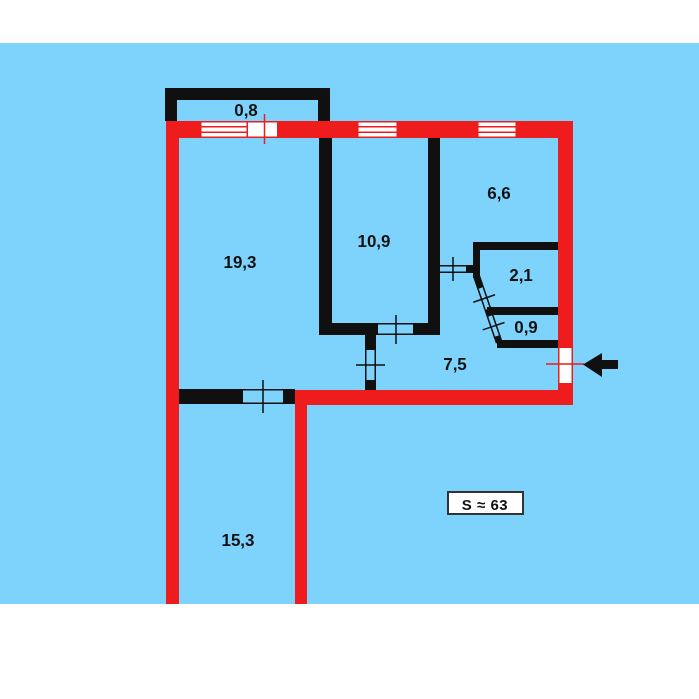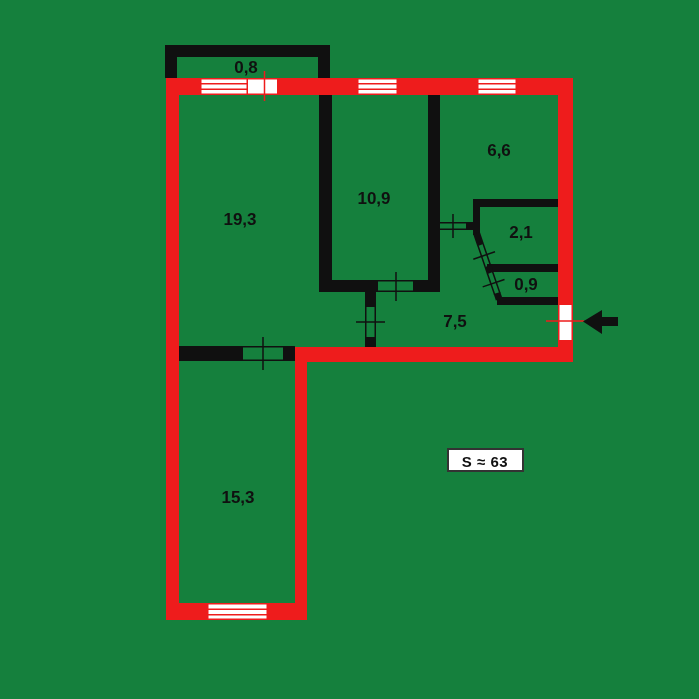--- a/index.html
+++ b/index.html
@@ -1,17 +1,17 @@
 <!DOCTYPE html>
 <html><head>
 <meta charset="utf-8">
 <style>
   html,body{margin:0;padding:0;background:#ffffff;}
-  .canvas{position:relative;width:699px;height:699px;background:#15803d;overflow:hidden;
-          font-family:"Liberation Sans",sans-serif;}
+  .canvas{position:relative;width:699px;height:561px;background:#7dd3fc;overflow:hidden;
+          font-family:"Liberation Sans",sans-serif;margin-top:43px;}
   svg{position:absolute;left:0;top:0;}
   text.lbl{font-family:"Liberation Sans",sans-serif;font-weight:bold;font-size:17px;
            text-anchor:middle;dominant-baseline:central;}
   text.lbl-s{font-family:"Liberation Sans",sans-serif;font-weight:bold;font-size:15px;
              text-anchor:middle;dominant-baseline:central;letter-spacing:.5px;}
 </style>
 </head>
 <body>
 
 <div class="canvas">

